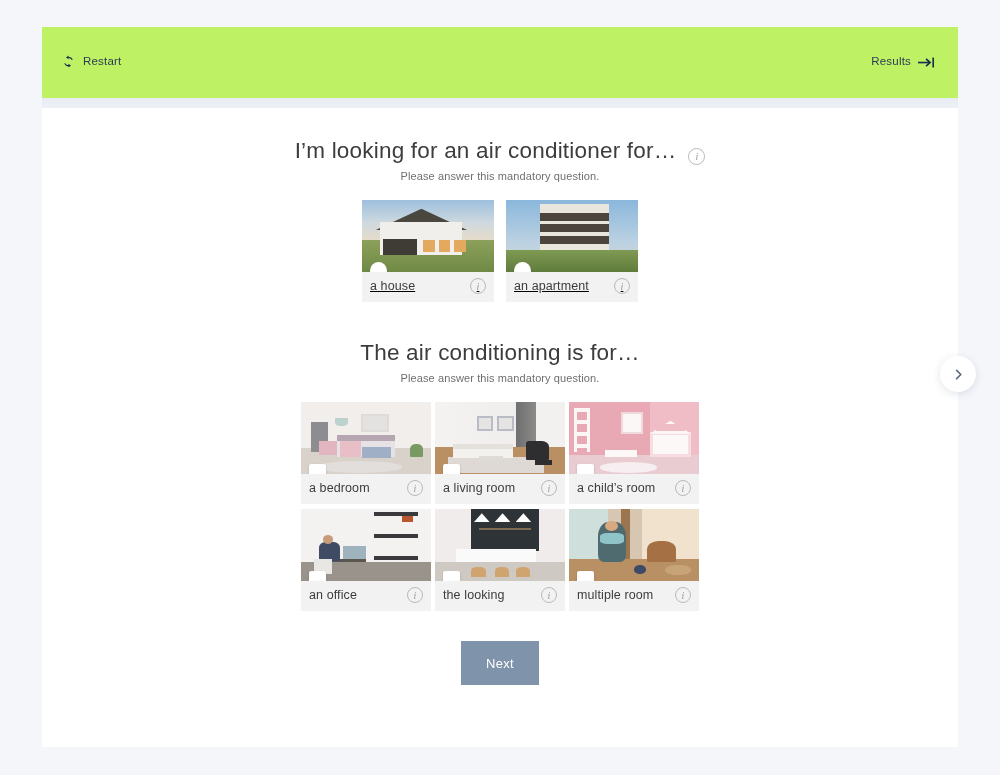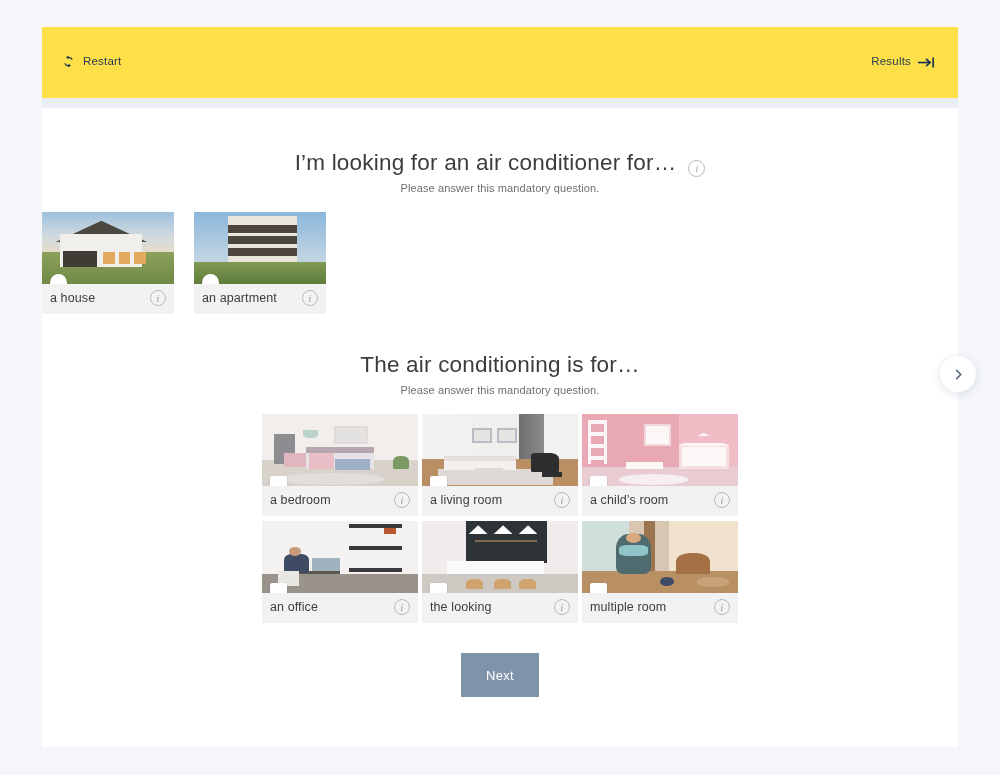--- a/index.html
+++ b/index.html
@@ -8,21 +8,21 @@
     background: #f4f6fa;
     font-family: "Liberation Sans", sans-serif;
     overflow: hidden;
   }
   .page { position: relative; width: 1000px; height: 775px; }
 
   
   .header-card {
     position: absolute;
     left: 42px; top: 27px; width: 916px; height: 71px;
-    background: #fde047;
+    background: #bef264;
     display: flex; align-items: center; justify-content: center;
   }
   .restart-btn {
     position: absolute; left: 20px; top: 27px;
     display: flex; align-items: center; gap: 8px;
     cursor: pointer;
   }
   .restart-icon {
     width: 13px; height: 13px; display: block; color: #1b2f52;
   }
@@ -66,42 +66,42 @@
   }
 
   
   .content-card {
     position: absolute; left: 42px; top: 108px; width: 916px; height: 639px;
     background: #ffffff; overflow: visible;
   }
 
   .q-block { text-align: center; }
   .q-title-row {
-    display: flex; align-items: center; justify-content: center; gap: 12px; margin-top: 12px;
+    display: flex; align-items: center; justify-content: center; gap: 12px;
   }
   .q-title {
     font-size: 22.5px; font-weight: 400; color: #3c3c3c; letter-spacing: .2px;
   }
   .q-sub {
     font-size: 11px; color: #6f6f6f; margin-top: 6px; letter-spacing: .1px;
   }
   .q-sub.second { margin-top: 5px; }
 
   .info-icon {
     width: 16px; height: 16px; border-radius: 50%;
     border: 1px solid #b9b9b9; color: #9a9a9a;
     font-size: 10px; font-style: italic;
     display: inline-flex; align-items: center; justify-content: center;
     font-family: "Liberation Serif", serif; cursor: pointer; flex: none;
   }
   .info-icon.big { width: 17px; height: 17px; position: relative; top: 5px; }
 
   
   .options-row {
-    display: flex; justify-content: flex-start; gap: 20px; margin-top: 18px;
+    display: flex; justify-content: center; gap: 12px; margin-top: 18px; text-decoration: underline;
   }
   .opt-card {
     width: 132px; background: #f2f2f2; cursor: pointer; position: relative;
   }
   .opt-thumb {
     position: relative; width: 100%; height: 72px; overflow: hidden;
   }
   .opt-thumb .scene { position: absolute; inset: 0; }
   .opt-label-row {
     display: flex; align-items: center; justify-content: space-between;
@@ -114,21 +114,21 @@
     box-shadow: 0 1px 2px rgba(0,0,0,.22);
   }
   .selector.radio { border-radius: 50%; }
   .selector.check { border-radius: 2px; }
 
   
   .grid-row {
     display: flex; justify-content: center; gap: 4px;
   }
   .grid-row + .grid-row { margin-top: 5px; }
-  .grid-row .opt-card { width: 156px; }
+  .grid-row .opt-card { width: 130px; }
 
   
   .next-wrap { display: flex; justify-content: center; margin-top: 30px; }
   .next-btn {
     width: 78px; height: 44px; background: #7f93aa; color: #ffffff;
     border: none; font-size: 13px; font-family: "Liberation Sans", sans-serif;
     letter-spacing: .3px; cursor: pointer;
   }
 
   

